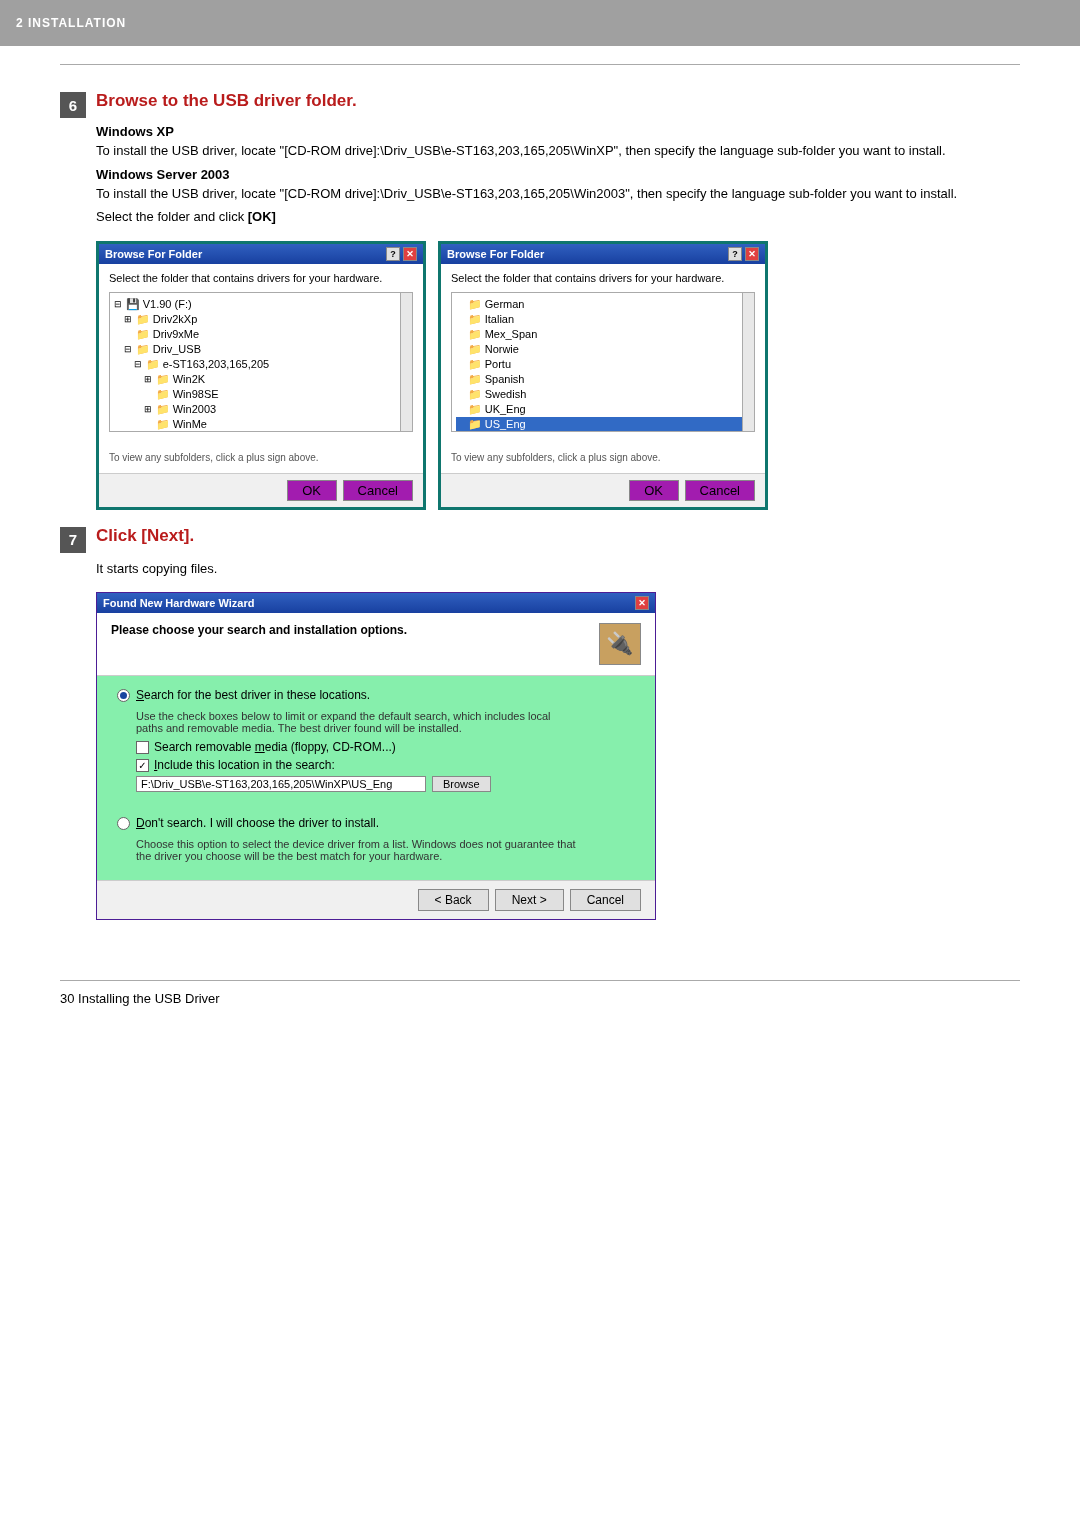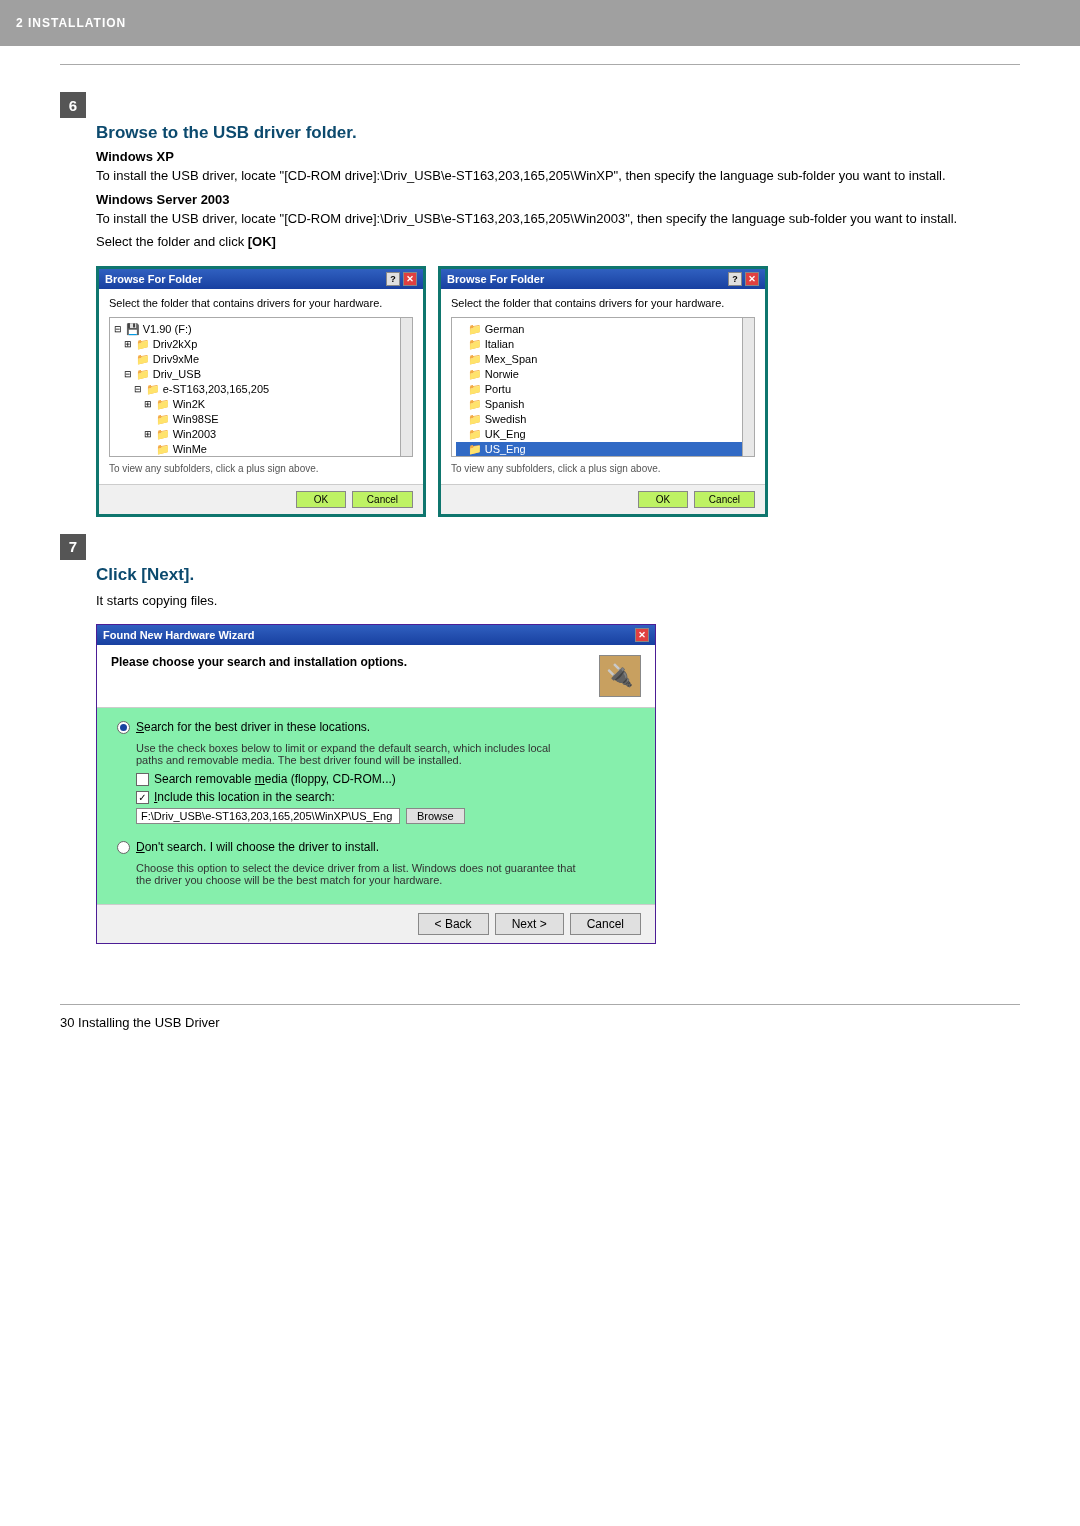--- a/index.html
+++ b/index.html
@@ -52,22 +52,21 @@
       display: flex;
       align-items: center;
       justify-content: center;
       flex-shrink: 0;
       margin-top: 1px;
     }
 
     .step-title {
       font-size: 17px;
       font-weight: bold;
-      color: #0c4a6e;
-      margin-top: 32px;
+      color: #b91c1c;
     }
 
     .step-body {
       margin-left: 36px;
     }
 
     .sub-heading {
       font-weight: bold;
       font-size: 13px;
       margin-top: 6px;
@@ -190,38 +189,38 @@
       top: 0;
       bottom: 0;
       width: 12px;
       background: #e8e8e8;
       border-left: 1px solid #aaa;
     }
 
     .dialog-hint {
       font-size: 10px;
       color: #555;
-      margin-top: 6px;
+      margin-top: 20px;
       margin-bottom: 6px;
     }
 
     .dialog-footer {
       background: #f0f0f0;
       padding: 6px 10px;
       display: flex;
       justify-content: flex-end;
       gap: 6px;
       border-top: 1px solid #ccc;
     }
 
     .dialog-btn {
-      background: #bef264;
+      background: #a21caf;
       border: 1px solid #888;
       padding: 2px 14px;
-      font-size: 10px;
+      font-size: 13px;
       cursor: pointer;
       min-width: 50px;
     }
 
     .wizard-box {
       border: 1px solid #4c1d95;
       background: #86efac;
       width: 560px;
       margin-top: 14px;
       font-size: 12px;
@@ -333,21 +332,21 @@
       align-items: center;
       gap: 6px;
       margin-left: 19px;
       margin-bottom: 10px;
     }
 
     .path-input {
       border: 1px solid #888;
       padding: 1px 4px;
       font-size: 11px;
-      width: 264px;
+      width: 290px;
       background: #fff;
     }
 
     .browse-btn {
       background: #e0e0e0;
       border: 1px solid #888;
       padding: 1px 10px;
       font-size: 11px;
       cursor: pointer;
     }
@@ -592,21 +591,21 @@
           <div class="checkbox-row">
             <div class="checkbox-box checked">✓</div>
             <span><span class="underline">I</span>nclude this location in the search:</span>
           </div>
 
           <div class="path-row">
             <input class="path-input" type="text" value="F:\Driv_USB\e-ST163,203,165,205\WinXP\US_Eng" style="">
             <button class="browse-btn">Browse</button>
           </div>
 
-          <div class="radio-option" style="margin-top:16px;">
+          <div class="radio-option" style="margin-top:24px;">
             <div class="radio-circle"></div>
             <span>
               <span class="underline">D</span>on't search. I will choose the driver to install.
             </span>
           </div>
           <div class="radio-desc">Choose this option to select the device driver from a list.  Windows does not guarantee that<br>the driver you choose will be the best match for your hardware.</div>
 
         </div>
         <div class="wizard-footer">
           <button class="wizard-btn">&lt; Back</button>

